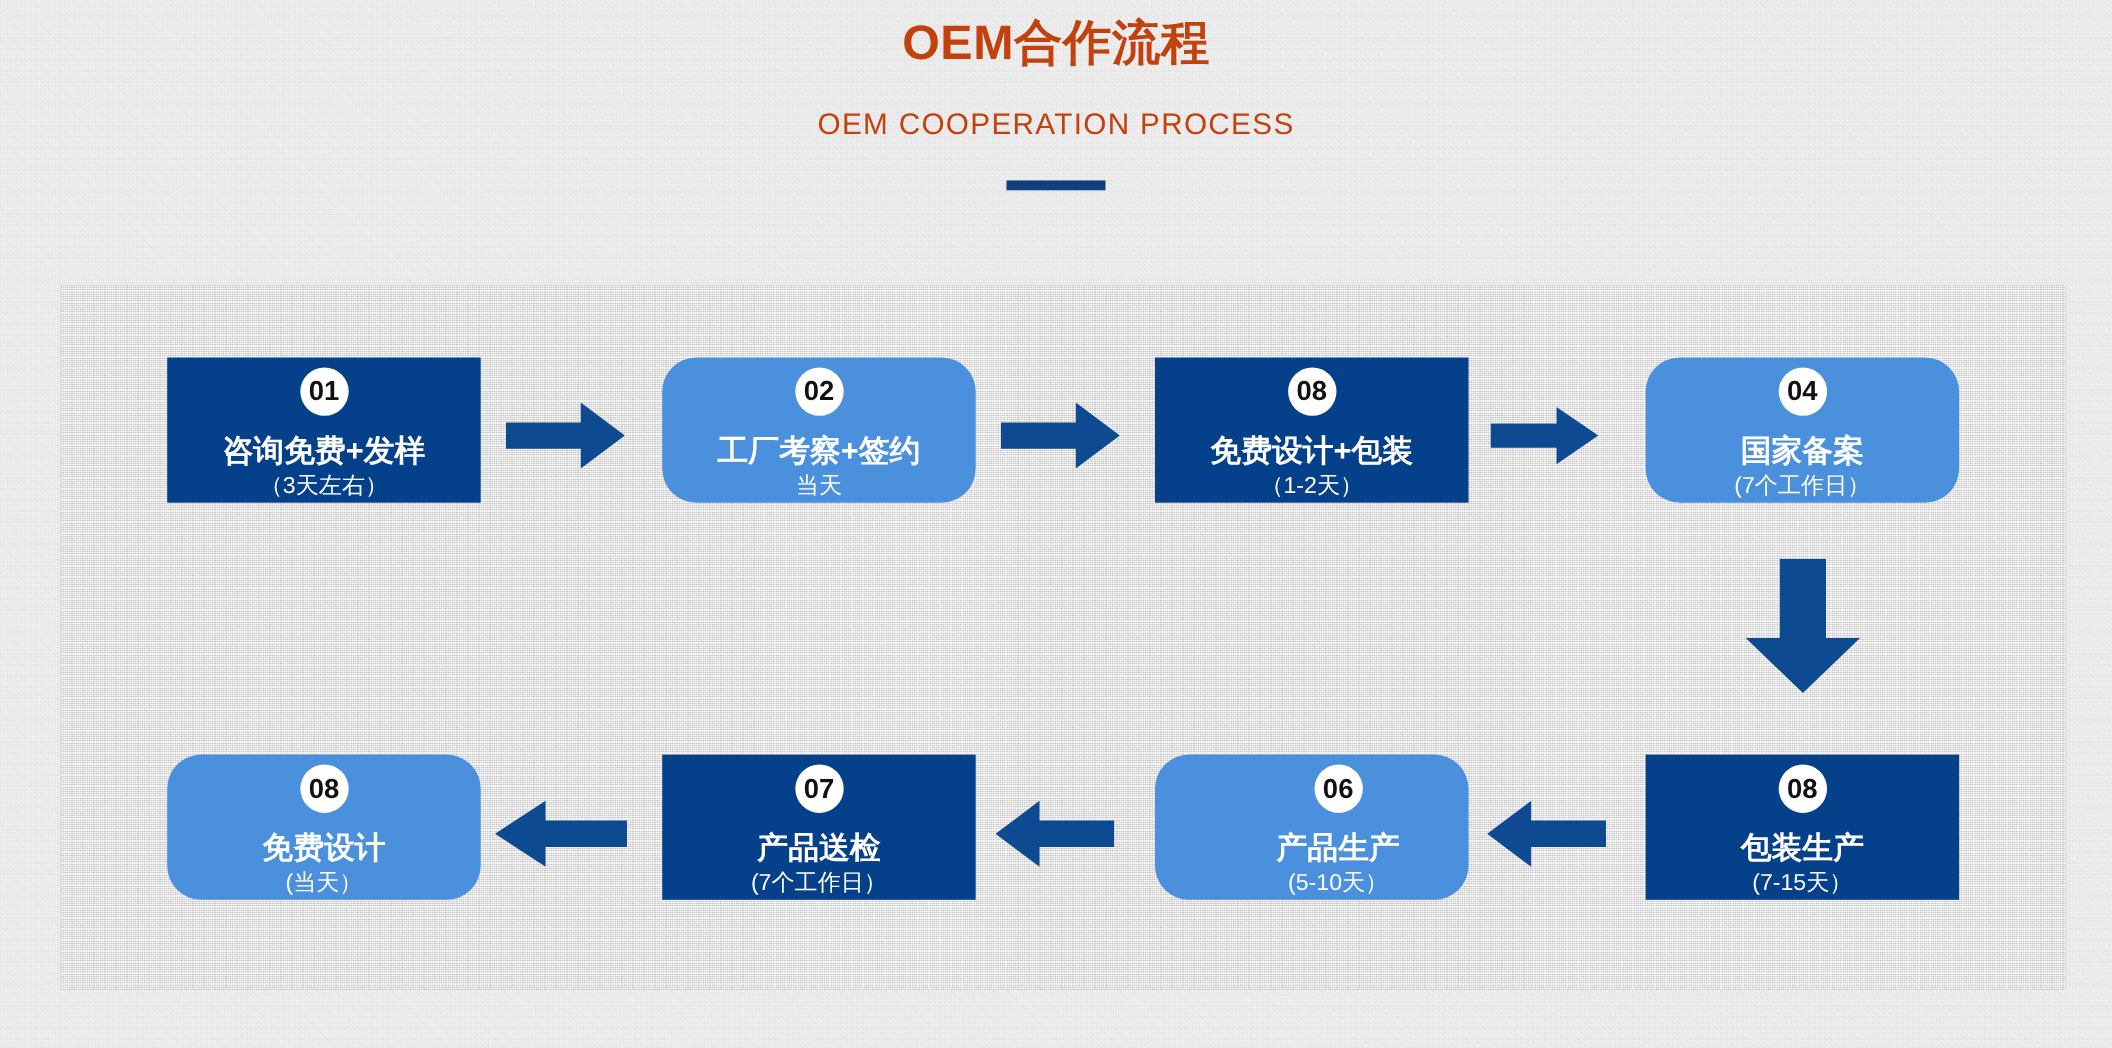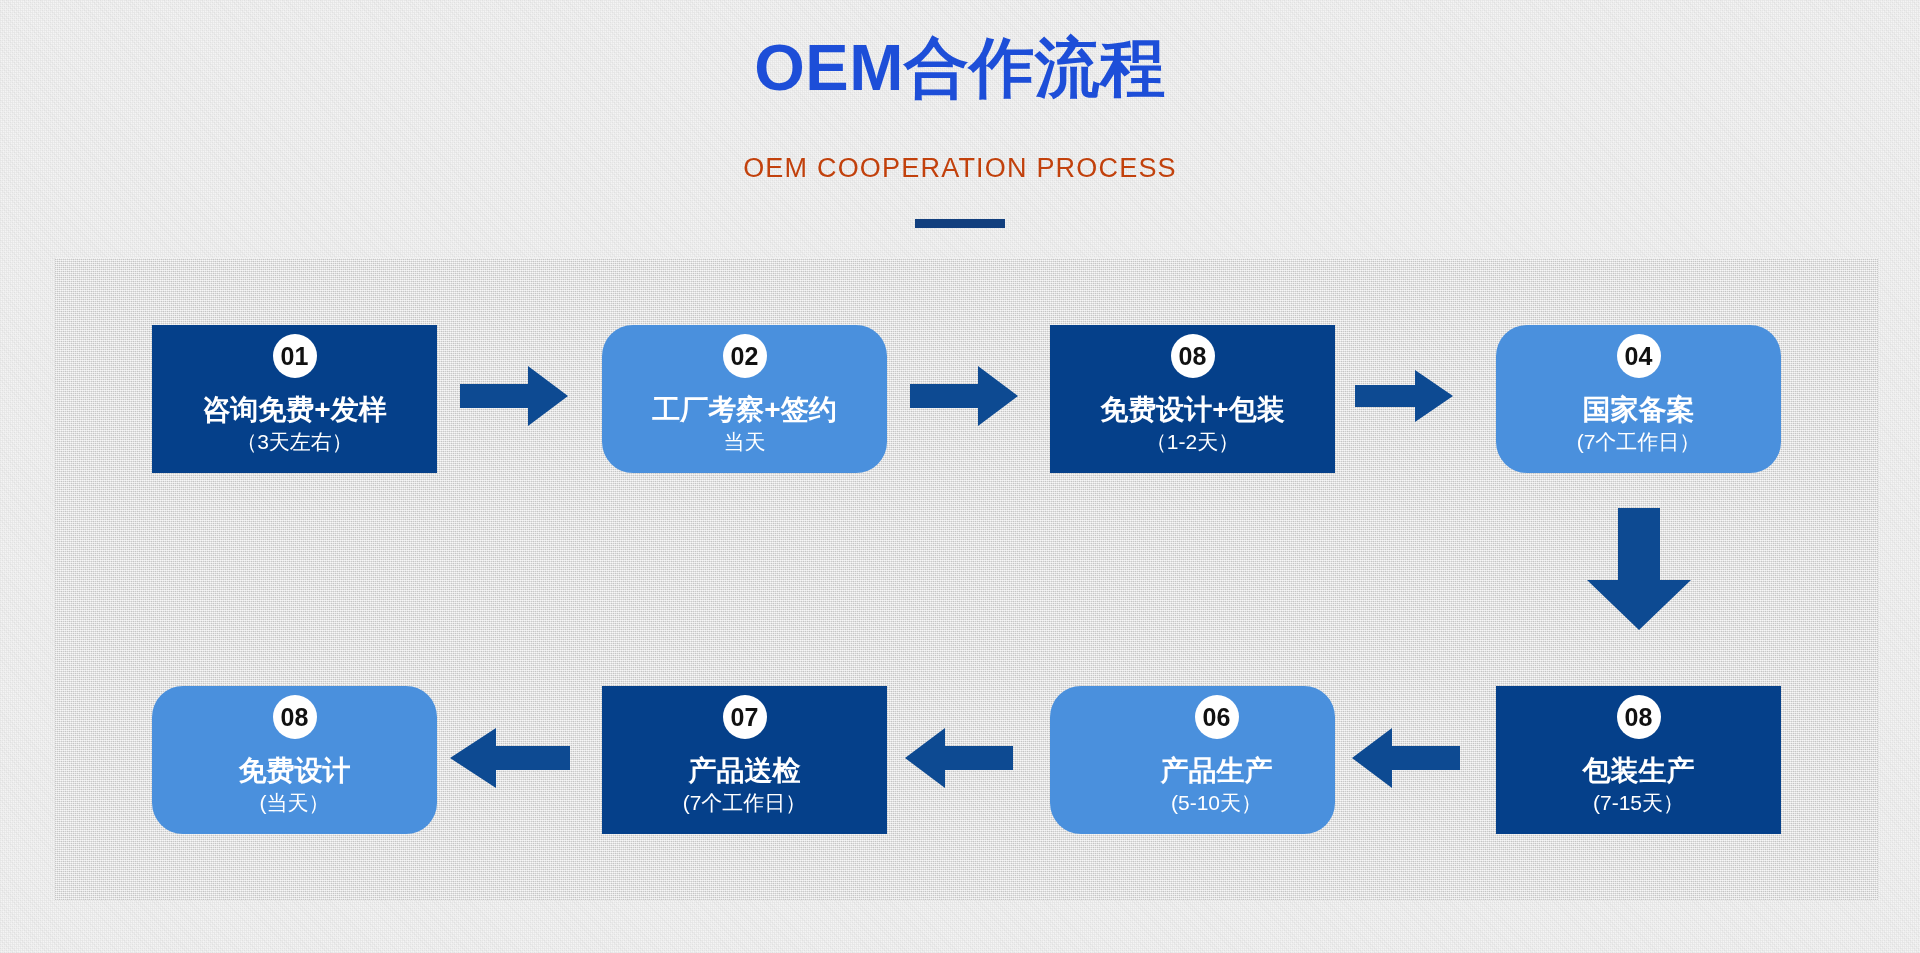--- a/index.html
+++ b/index.html
@@ -27,41 +27,41 @@
     background-image:
       repeating-linear-gradient(0deg, rgba(0,0,0,.055) 0px, rgba(0,0,0,.055) 1px, rgba(255,255,255,.5) 1px, rgba(255,255,255,.5) 2px),
       repeating-linear-gradient(90deg, rgba(0,0,0,.055) 0px, rgba(0,0,0,.055) 1px, rgba(255,255,255,.45) 1px, rgba(255,255,255,.45) 2px),
       repeating-linear-gradient(45deg, rgba(0,0,0,.035) 0px, rgba(0,0,0,.035) 1px, rgba(255,255,255,0) 1px, rgba(255,255,255,0) 3px);
     z-index:1;
   }
 
   
   .header{position:absolute;left:0;top:0;width:1920px;z-index:3;text-align:center;}
   .title{
-    margin:17px;padding:0;
-    font-size:65px;font-weight:bold;color:#1d4ed8;
+    margin:0;padding:0;
+    font-size:44px;font-weight:bold;color:#c2410c;
     letter-spacing:.5px;
     line-height:1;
     padding-top:18px;
   }
   .subtitle{
     margin:0;padding:0;
     font-size:27px;color:#c2410c;
     letter-spacing:1.2px;
     padding-top:36px;
   }
   .accent-rule{
     width:90px;height:9px;background:#123f7e;
     margin:35px auto 0 auto;
   }
 
   
   .box{
     position:absolute;z-index:4;
-    width:285px;height:148px;
+    width:285px;height:132px;
     box-sizing:border-box;
     display:flex;flex-direction:column;align-items:center;
     color:#ffffff;
   }
   .box.dark{background:#05408a;}
   .box.light{background:#4a90dd;border-radius:31px;}
   .badge{
     width:44px;height:44px;border-radius:50%;
     background:#ffffff;color:#111111;
     font-size:25px;font-weight:bold;

